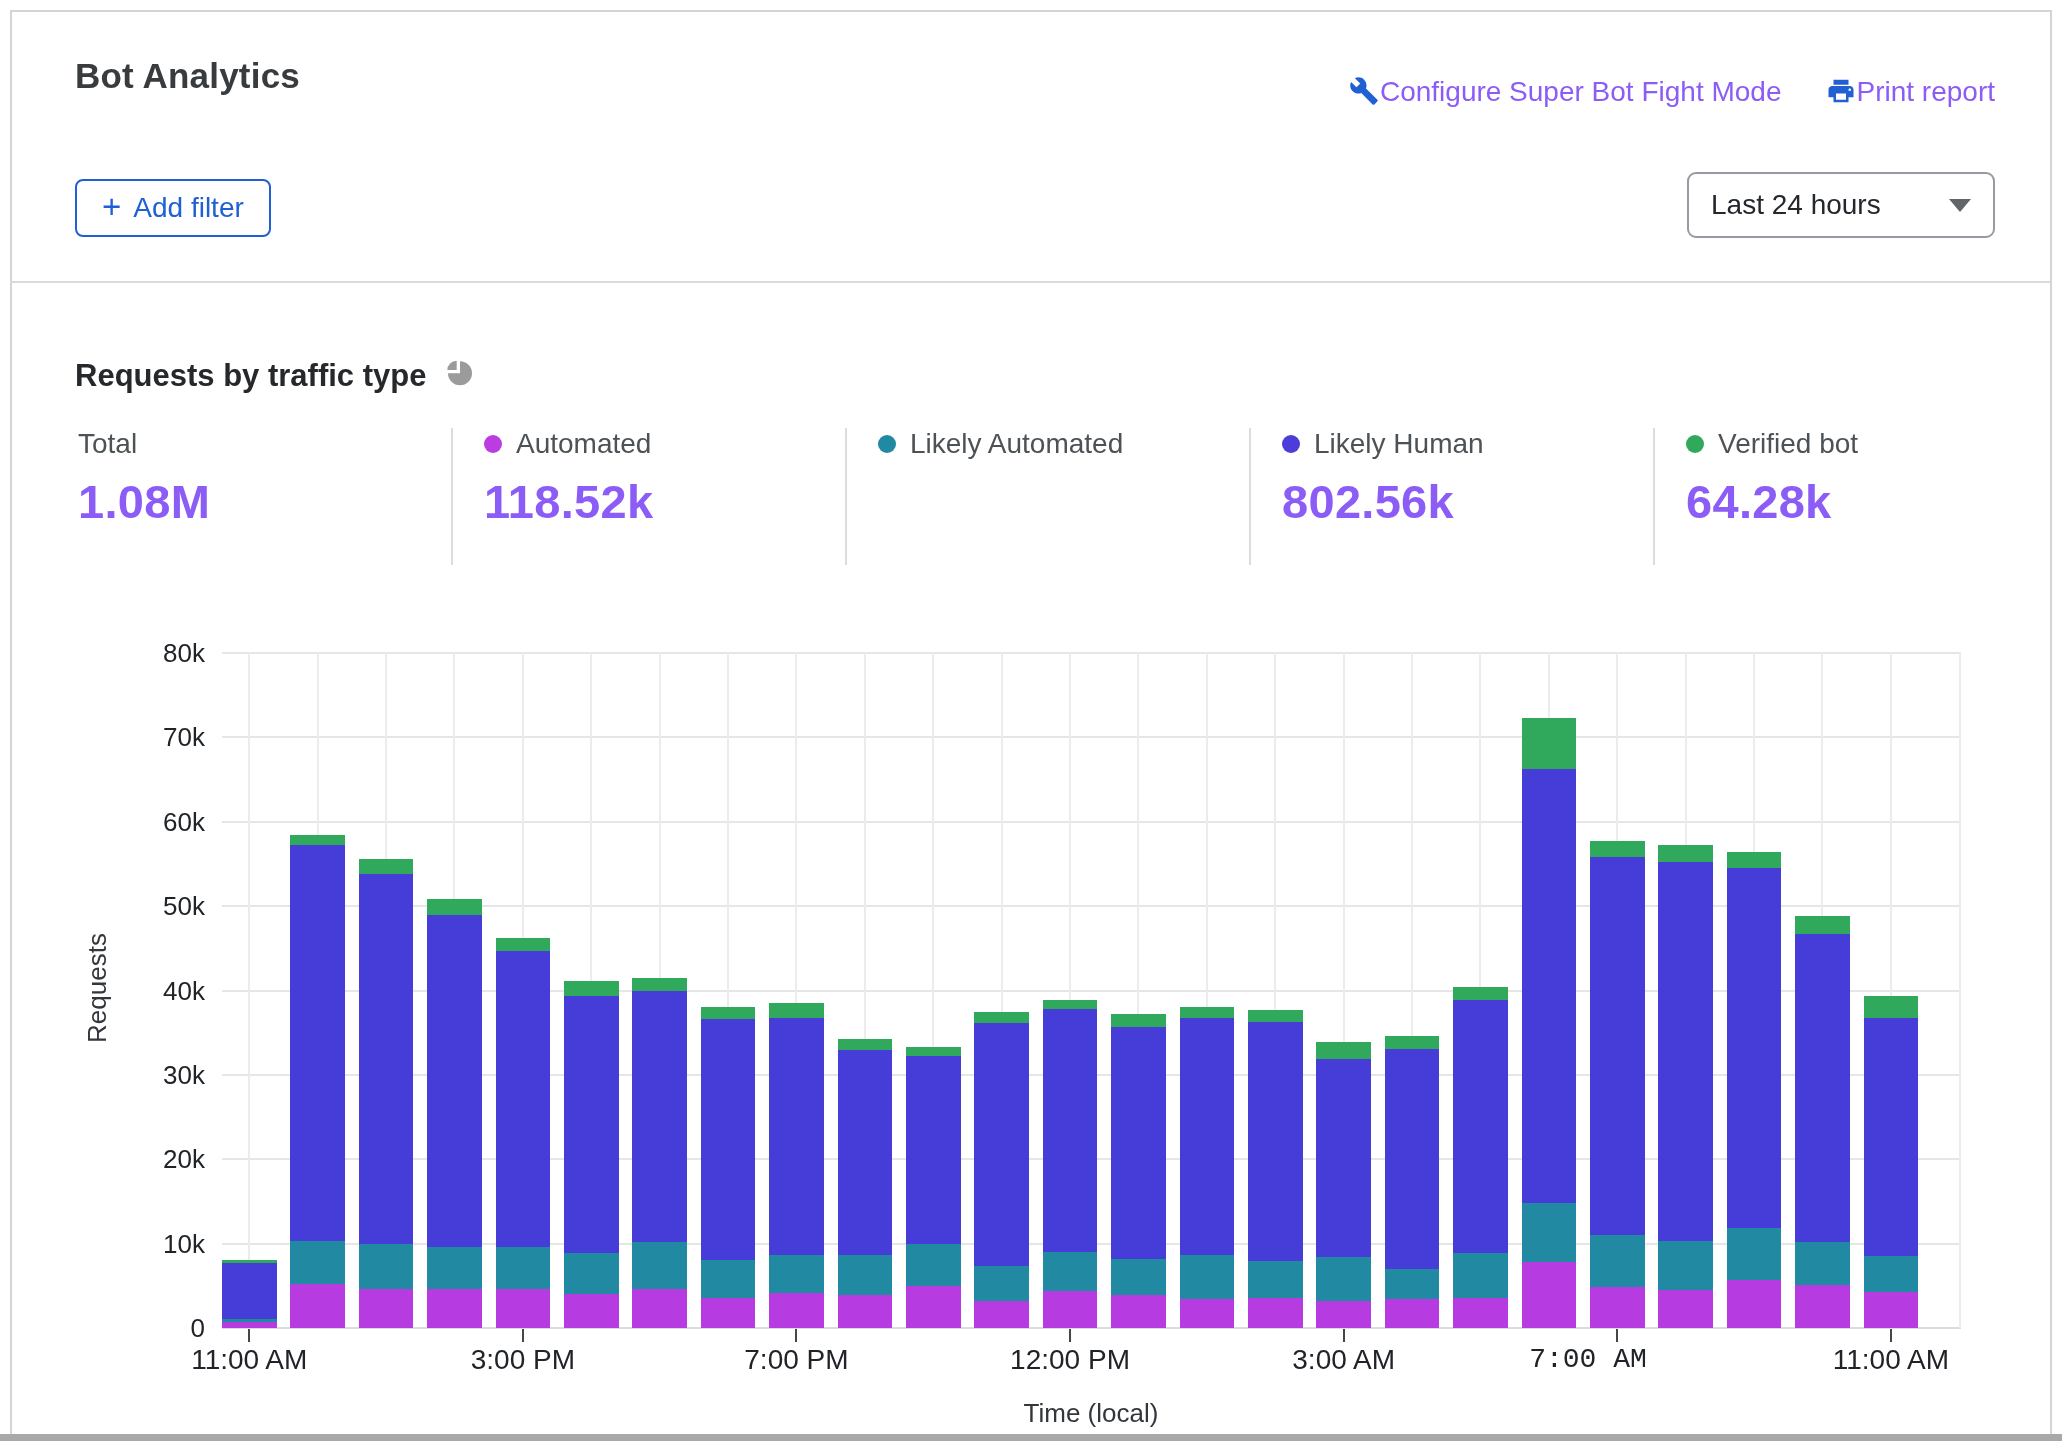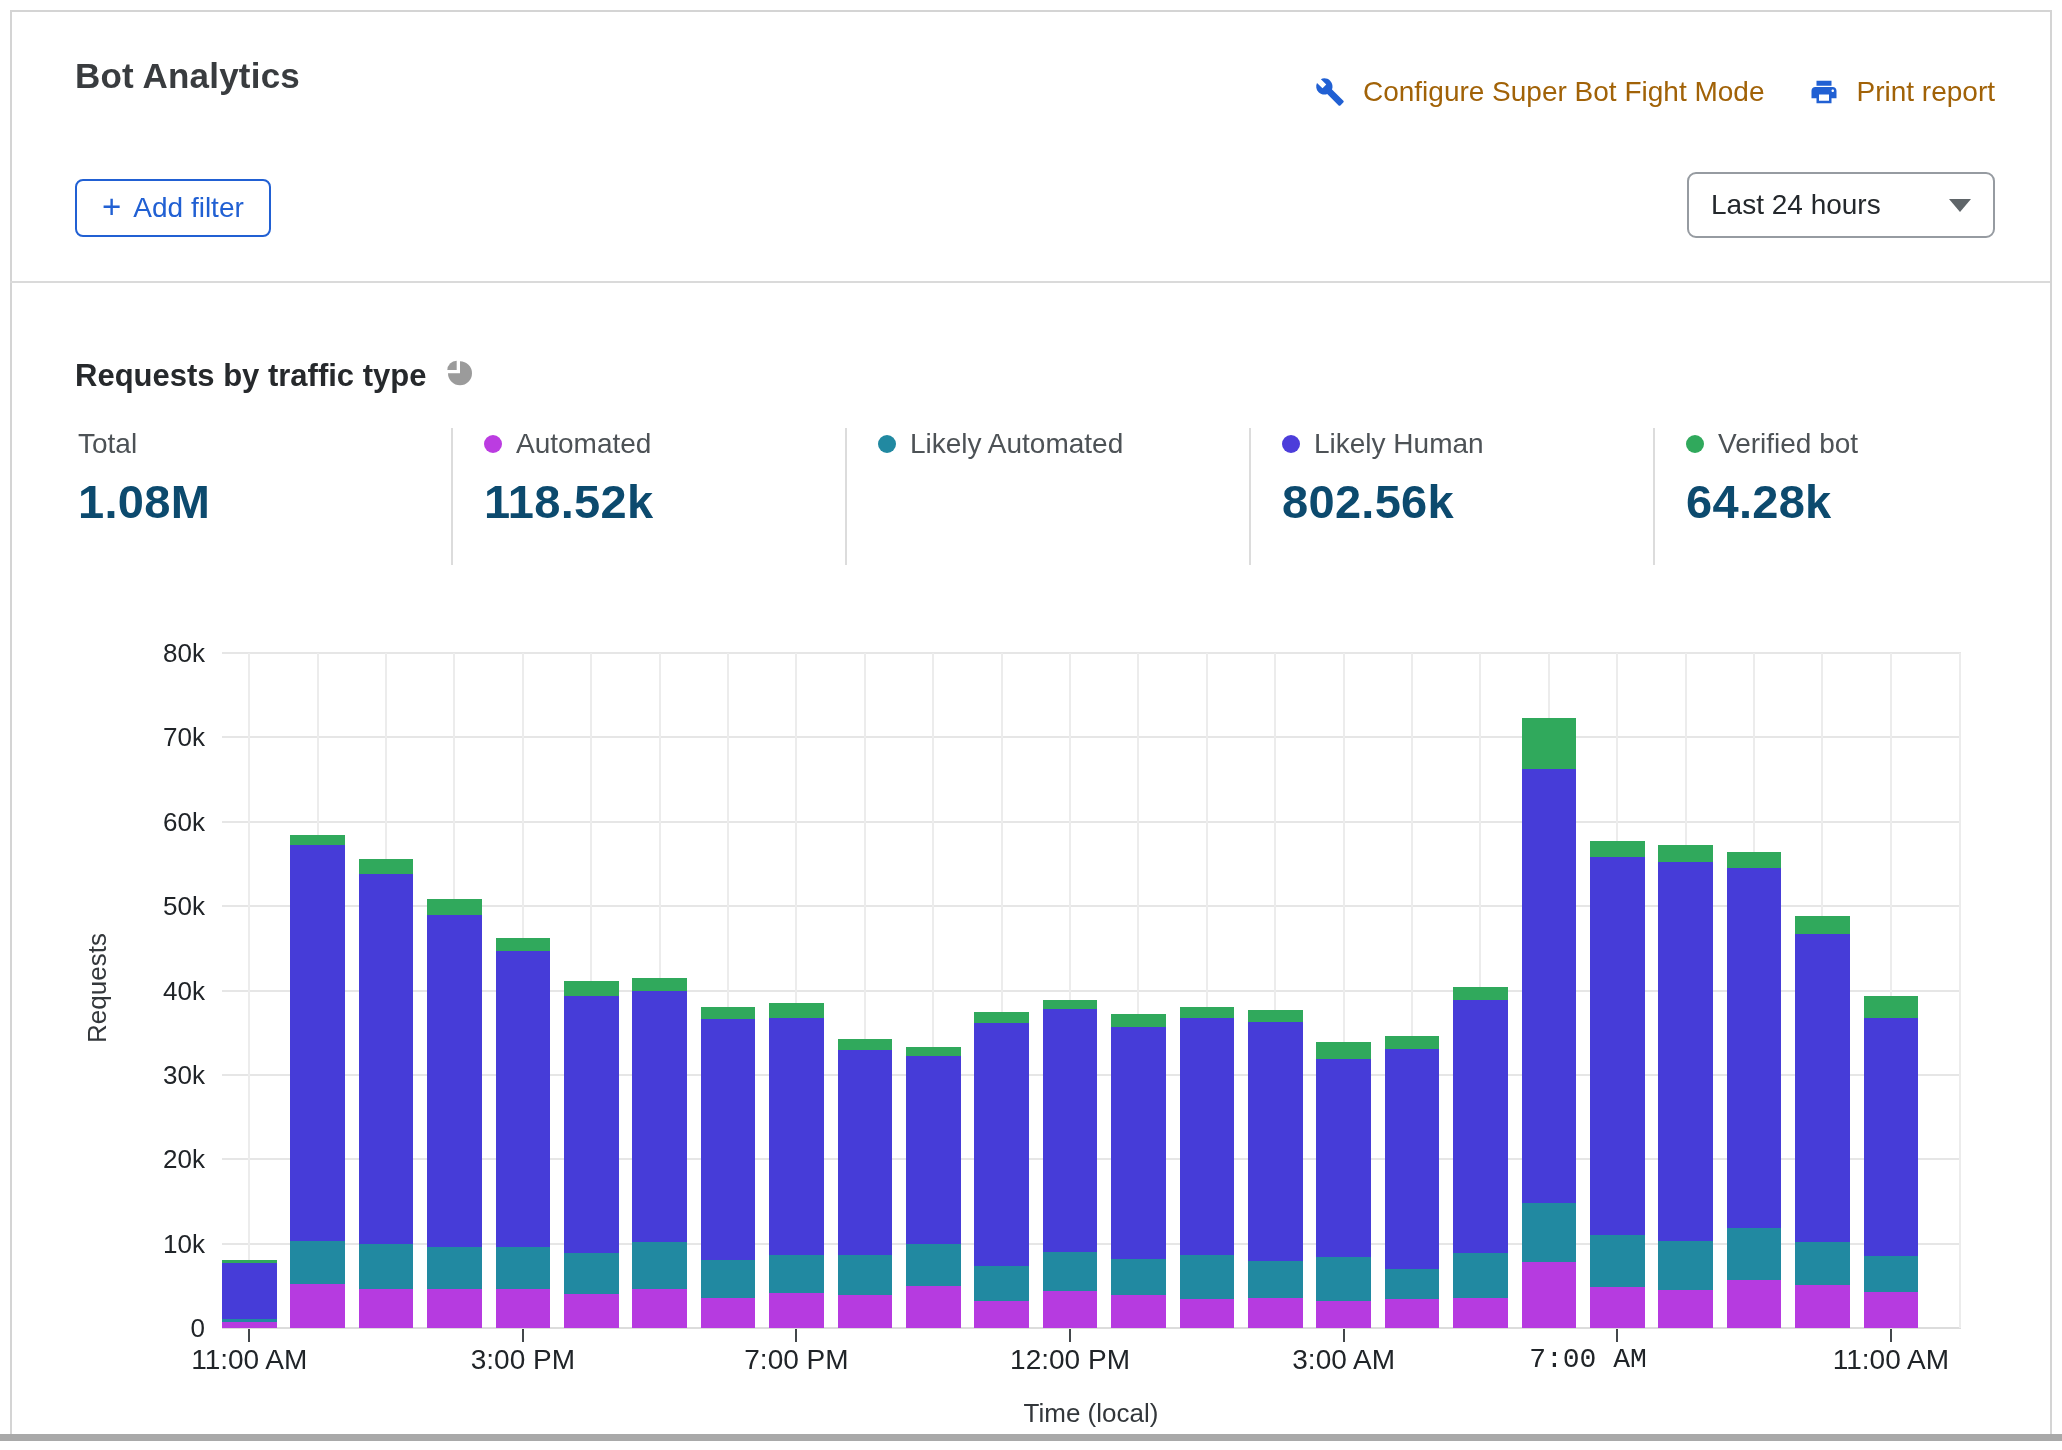--- a/index.html
+++ b/index.html
@@ -5,38 +5,38 @@
   html,body{margin:0;padding:0;}
   body{
     width:2062px;height:1450px;position:relative;background:#fff;
     font-family:"Liberation Sans", sans-serif;color:#24282c;overflow:hidden;
   }
   .card{position:absolute;left:10px;top:10px;width:2038px;height:1424px;
     border:2px solid #d4d4d4;border-bottom:none;background:#fff;}
   .bottom-strip{position:absolute;left:0;top:1434px;width:2062px;height:7px;background:#a9a9a9;}
   .page-title{position:absolute;left:75px;top:56px;font-size:35px;font-weight:700;color:#393c3f;letter-spacing:.2px;}
   .header-links{position:absolute;top:76px;right:67px;display:flex;gap:44px;align-items:center;}
-  .hlink{display:flex;align-items:center;gap:18px;color:#a16207;font-size:28px;cursor:pointer;text-decoration:none;}
+  .hlink{display:flex;gap:1px;color:#8b5cf6;font-size:28px;cursor:pointer;text-decoration:none;}
   .hlink svg{display:block;}
   .add-filter{position:absolute;left:75px;top:179px;height:58px;box-sizing:border-box;
     display:inline-flex;align-items:center;gap:12px;padding:0 25px;
     border:2px solid #2160d3;border-radius:8px;background:#fff;color:#2160d3;font-size:28px;cursor:pointer;}
   .add-filter .plus{font-size:33px;font-weight:400;line-height:1;margin-top:-3px;}
   .time-select{position:absolute;left:1687px;top:172px;width:308px;height:66px;box-sizing:border-box;
     border:2px solid #969ba1;border-radius:9px;background:#fff;display:flex;align-items:center;
     justify-content:space-between;padding:0 22px 0 22px;font-size:28px;color:#24282c;cursor:pointer;}
   .caret{width:0;height:0;border-left:11px solid transparent;border-right:11px solid transparent;
     border-top:13px solid #5f6569;}
   .header-divider{position:absolute;left:10px;top:281px;width:2040px;height:2px;background:#dadada;}
   .section-title{position:absolute;left:75px;top:356px;display:flex;align-items:center;gap:18px;
     font-size:31px;font-weight:700;color:#26292c;}
   .stat{position:absolute;top:428px;display:flex;flex-direction:column;gap:14px;cursor:pointer;}
   .stat-label{display:flex;align-items:center;gap:14px;font-size:28px;color:#4d5256;}
   .dot{width:18px;height:18px;border-radius:50%;flex:0 0 auto;}
-  .stat-value{font-size:47px;font-weight:700;color:#0c4a6e;letter-spacing:.3px;}
+  .stat-value{font-size:47px;font-weight:700;color:#8b5cf6;letter-spacing:.3px;}
   .stat-divider{position:absolute;top:428px;width:2px;height:137px;background:#dcdcdc;}
   
   .plot{position:absolute;left:222px;top:653px;width:1739px;height:675px;}
   .hgrid{position:absolute;left:0;width:100%;height:2px;background:#e6e6e6;}
   .vgrid{position:absolute;top:0;width:2px;height:100%;background:#ececec;}
   .bar{position:absolute;bottom:0;display:flex;flex-direction:column-reverse;}
   .seg{width:100%;}
   .xtick{position:absolute;width:2px;height:13px;background:#43474b;}
   .ylabels{position:absolute;left:80px;top:653px;width:125px;height:675px;}
   .ylabel{position:absolute;right:0;font-size:26px;color:#202428;line-height:30px;}

